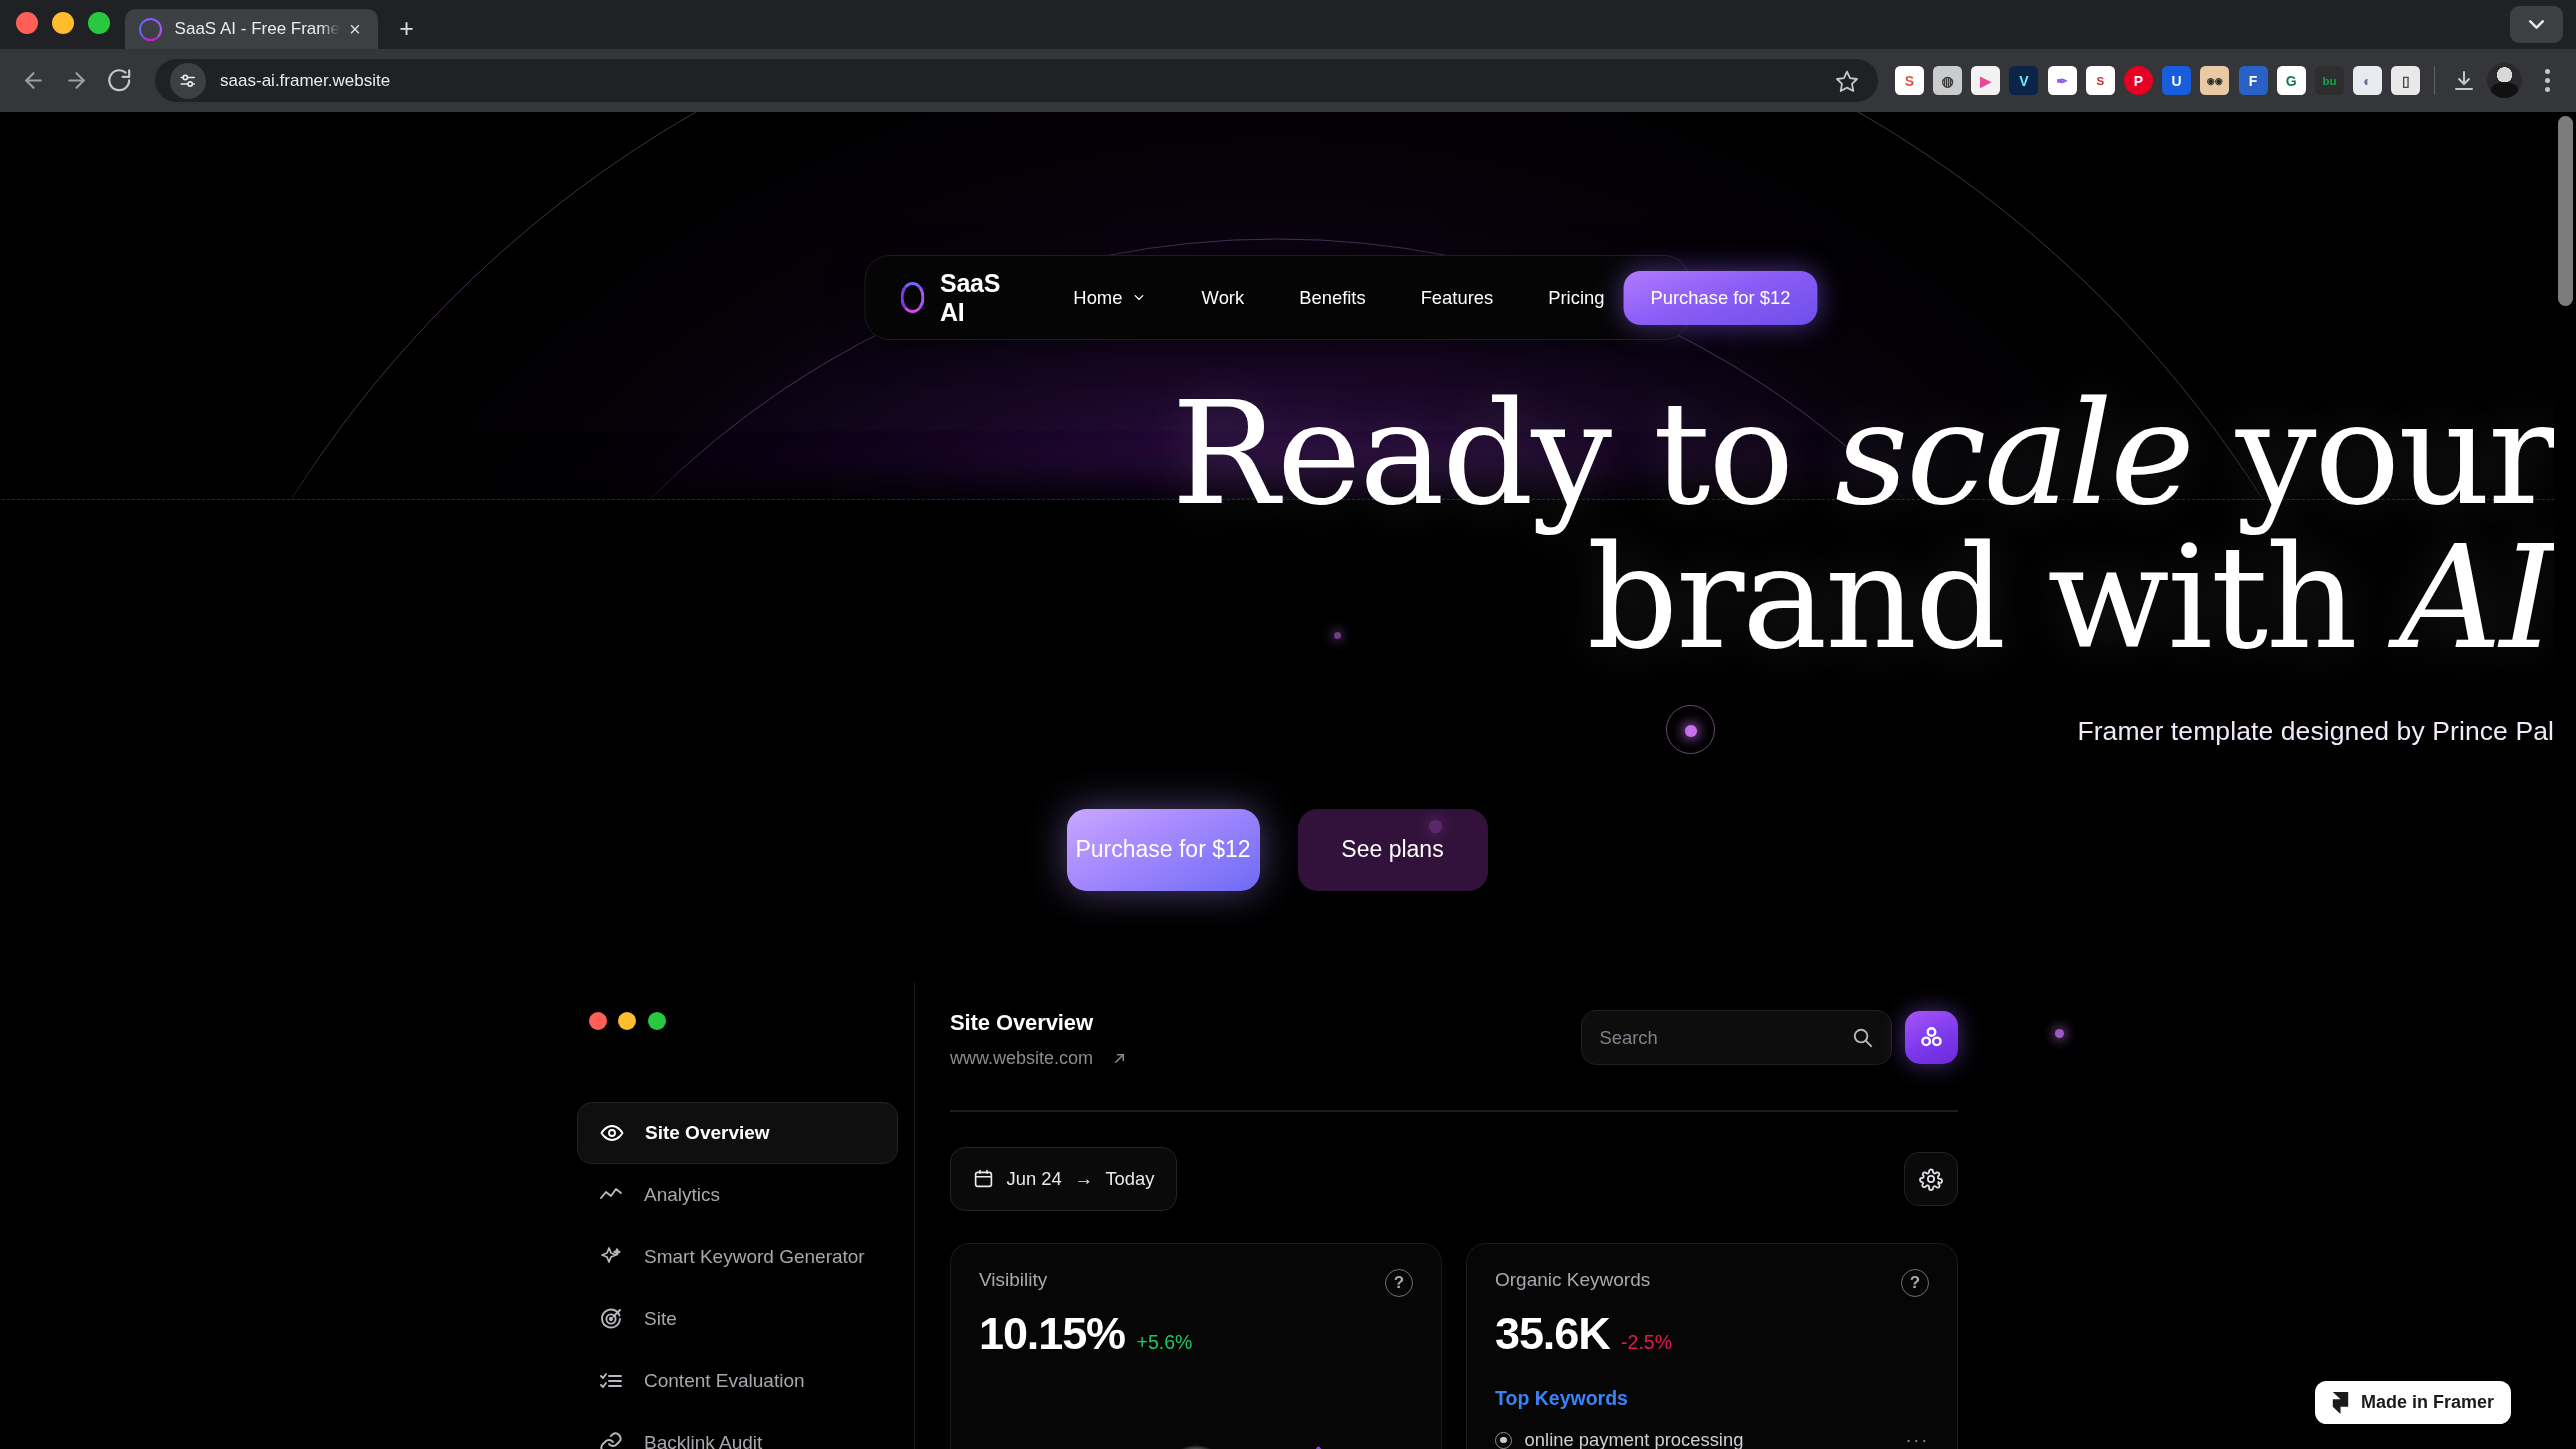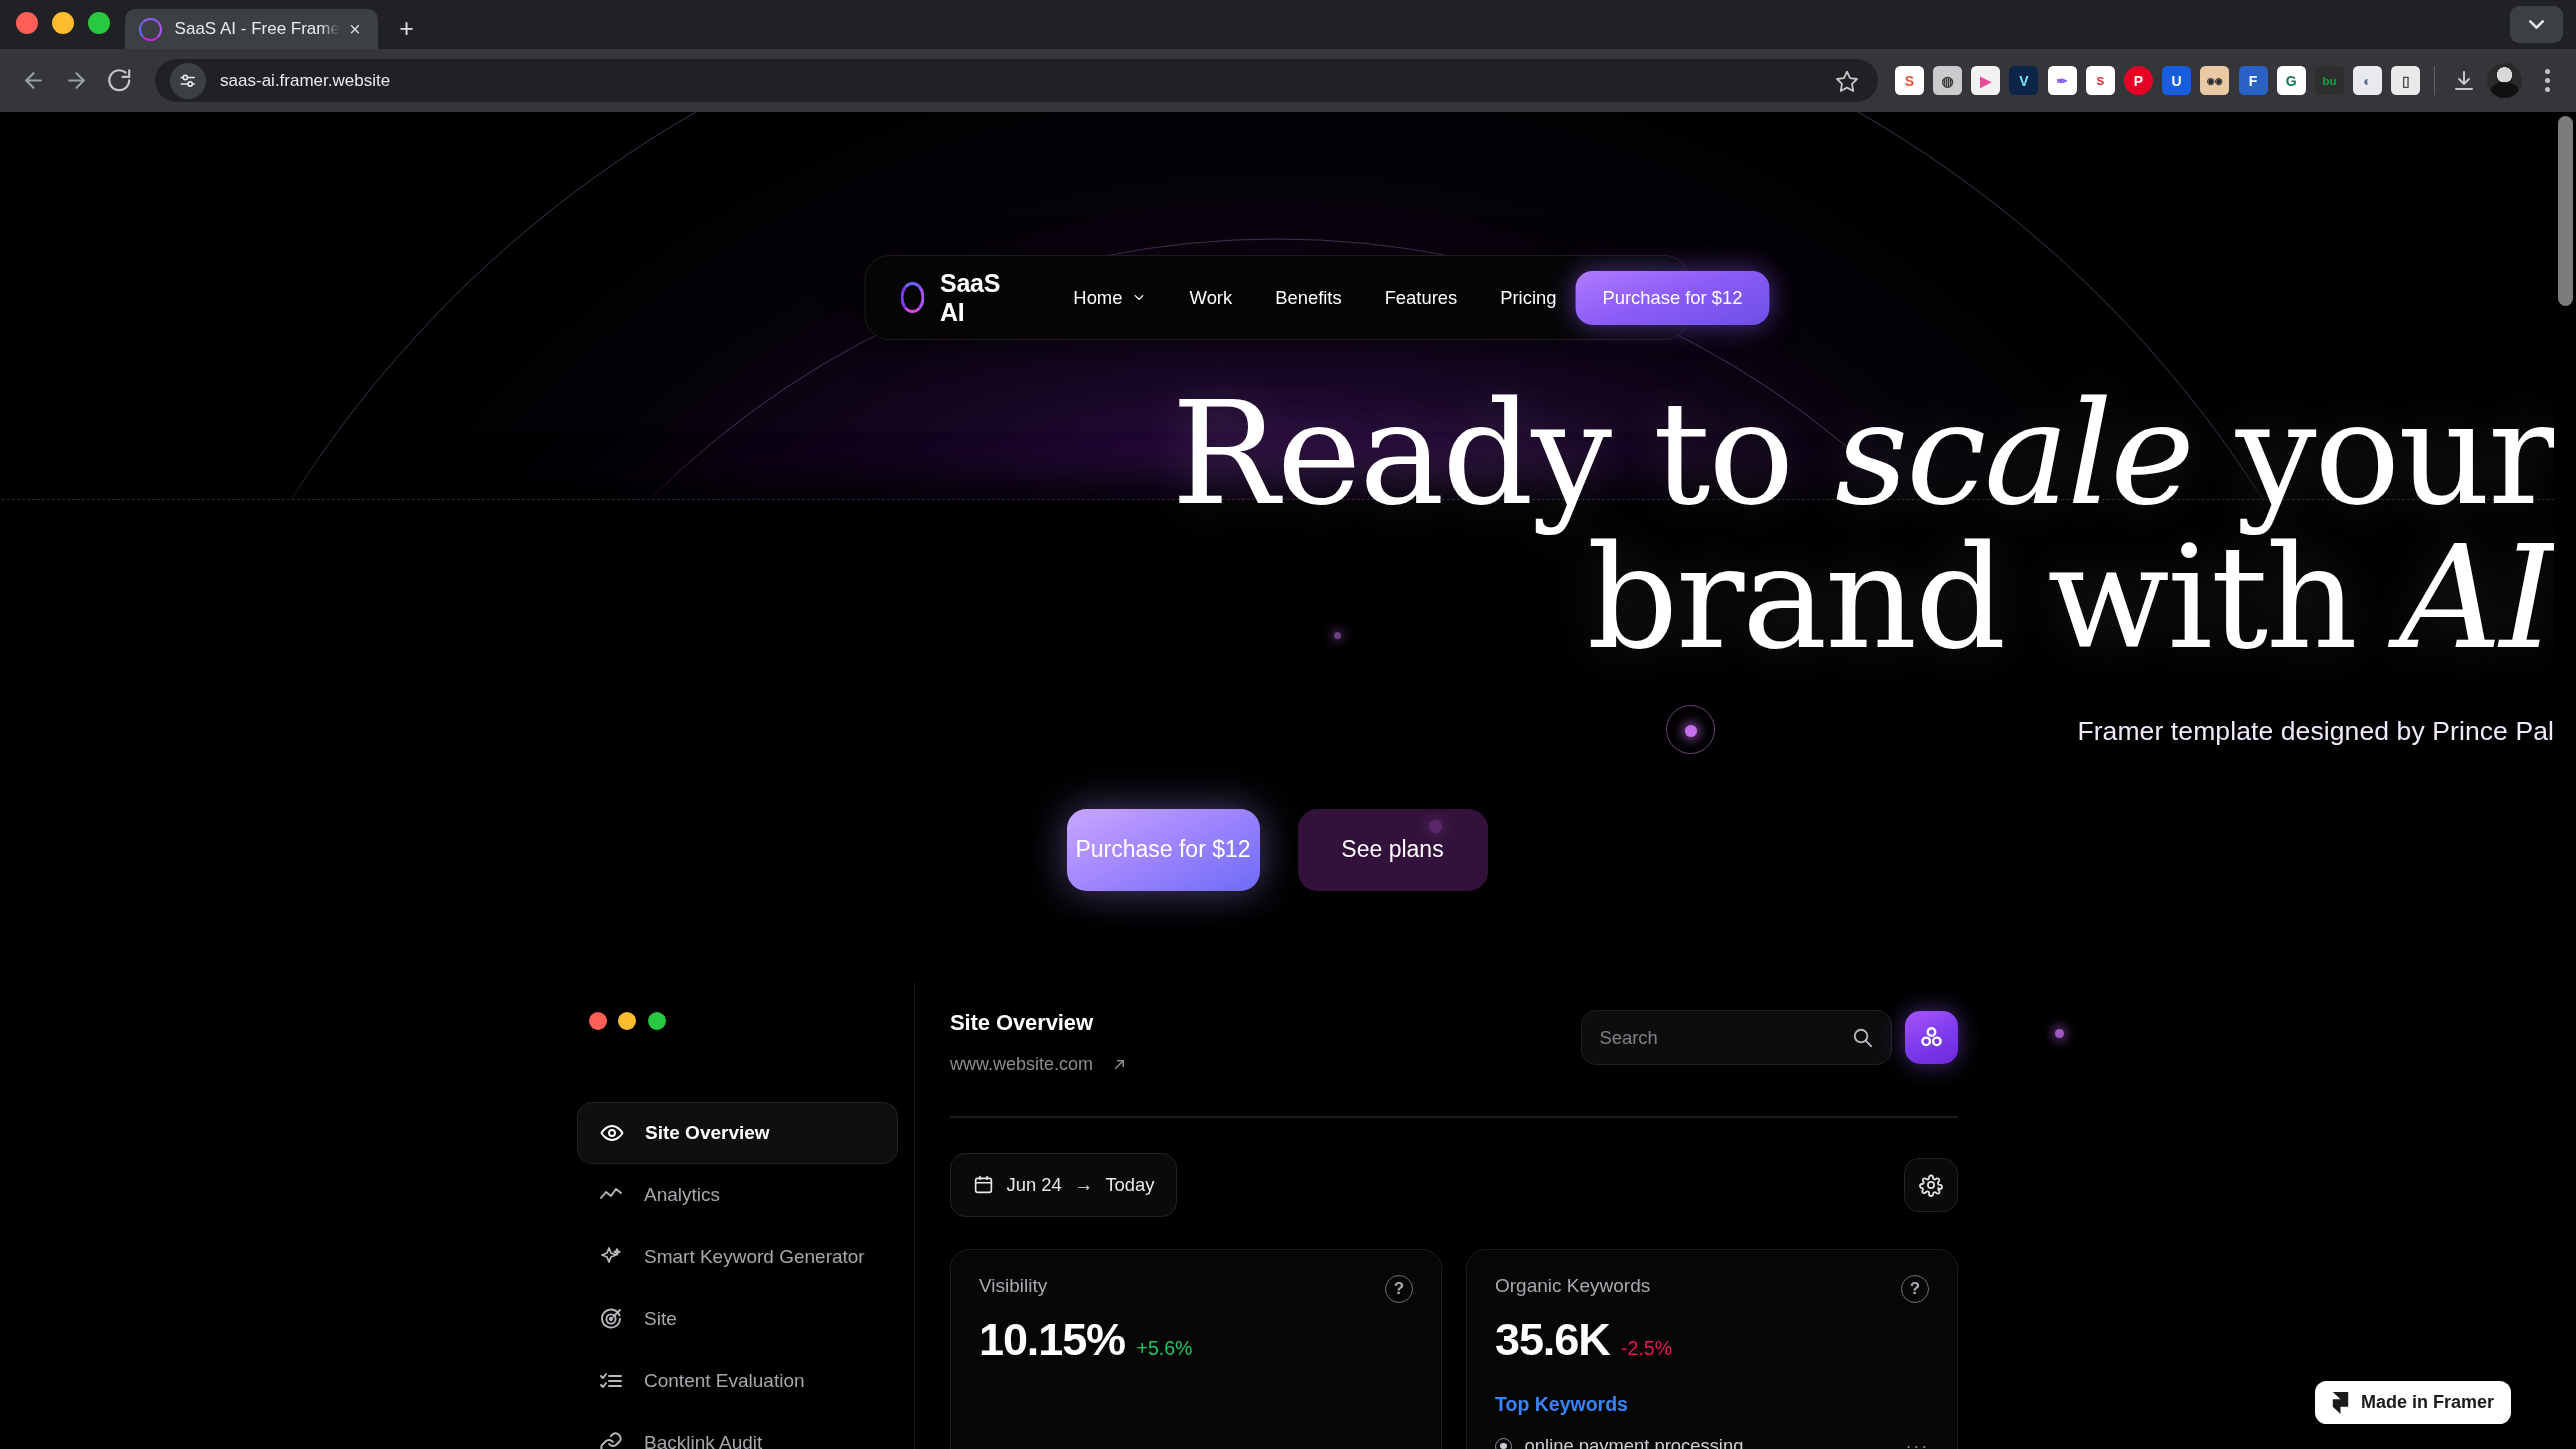--- a/index.html
+++ b/index.html
@@ -61,21 +61,21 @@
   .dot { position:absolute; border-radius:50%; background:#c86ff0; box-shadow:0 0 10.4px 3.5px rgba(200,111,240,.55); }
   .ring { position:absolute; border-radius:50%; border:1.7px solid rgba(226,160,255,0.45); }
 
   
   .sitenav { position:absolute; left:50%; top:143px; transform:translateX(-50%); width:825px; height:85px;
              background:#050505; border:1.7px solid #1c1c1c; border-radius:25px; display:flex; align-items:center;
              padding:0 28px 0 35px; z-index:20; box-shadow:0 5.8px 35px rgba(0,0,0,.6); }
   .brand { display:flex; align-items:center; gap:15px; }
   .brand-mark { width:31px; height:31px; border-radius:50%; border:3.5px solid; border-color:#6d63ff #a855f7 #d946ef #7c3aed; }
   .brand-name { color:#fff; font-size:25px; font-weight:700; letter-spacing:-0.2px; }
-  .navlinks { display:flex; align-items:center; gap:4px; margin-left:47px; }
+  .navlinks { display:flex; align-items:center; gap:16px; margin-left:47px; }
   .navlink { color:#fff; font-size:18.4px; padding:0 19.5px; display:flex; align-items:center; gap:9.2px; white-space:nowrap; }
   .nav-cta { margin-left:auto; height:54px; padding:0 26.5px; border-radius:17px; display:flex; align-items:center;
              color:#fff; font-size:18.4px; font-weight:500; white-space:nowrap;
              background:linear-gradient(160deg,#b07bff 0%,#8b5cf6 48%,#6d4fe8 100%);
              box-shadow:0 0 28px rgba(139,92,246,.55); }
 
   
   .hero { position:absolute; left:0; right:0; top:270px; text-align:right; z-index:15; }
   .hero h1 { font-family:"DejaVu Serif", serif; color:#fff; font-size:143px; line-height:1.01; font-weight:400;
              letter-spacing:-2.3px; text-shadow:0 0 52px rgba(255,255,255,.14); }
@@ -101,21 +101,21 @@
   .side-item { height:62px; border-radius:15px; display:flex; align-items:center; gap:19.5px; padding:0 21px; }
   .side-item.active { background:#0f0f10; border:1.7px solid #242426; }
   .side-item .lbl { font-size:19px; color:#a7a7ad; white-space:nowrap; }
   .side-item.active .lbl { color:#fff; font-weight:600; }
   .side-icn { width:26.5px; height:26.5px; flex:0 0 26.5px; display:flex; align-items:center; justify-content:center; color:#b9b9bf; }
   .side-item.active .side-icn { color:#fff; }
 
   .dash-main { flex:1; padding:28px 35px 0 35px; min-width:0; display:flex; flex-direction:column; }
   .dm-head { display:flex; align-items:flex-start; }
   .dm-title { color:#fff; font-size:22px; font-weight:600; letter-spacing:-0.1px; }
-  .dm-url { margin-top:18px; color:#8b8b92; font-size:18px; display:flex; align-items:center; gap:19px; }
+  .dm-url { margin-top:12px; color:#8b8b92; font-size:18px; display:flex; align-items:center; gap:19px; }
   .dm-head-right { margin-left:auto; display:flex; align-items:center; gap:12.6px; }
   .search-box { width:311px; height:55px; background:#0d0d0e; border:1.7px solid #202022; border-radius:15px;
                 display:flex; align-items:center; padding:0 17px; }
   .search-box input { flex:1; background:transparent; border:0; outline:0; color:#fff; font-size:18.4px;
                       font-family:"Liberation Sans", sans-serif; min-width:0; }
   .search-box input::placeholder { color:#818189; }
   .ai-btn { width:53px; height:53px; border-radius:15px; display:flex; align-items:center; justify-content:center;
             background:linear-gradient(155deg,#a855f7 0%,#7c3aed 55%,#6d28d9 100%); box-shadow:0 0 23px rgba(139,92,246,.5); }
 
   .dm-divider { margin-top:41px; height:1.7px; background:#1c1c1e; }

